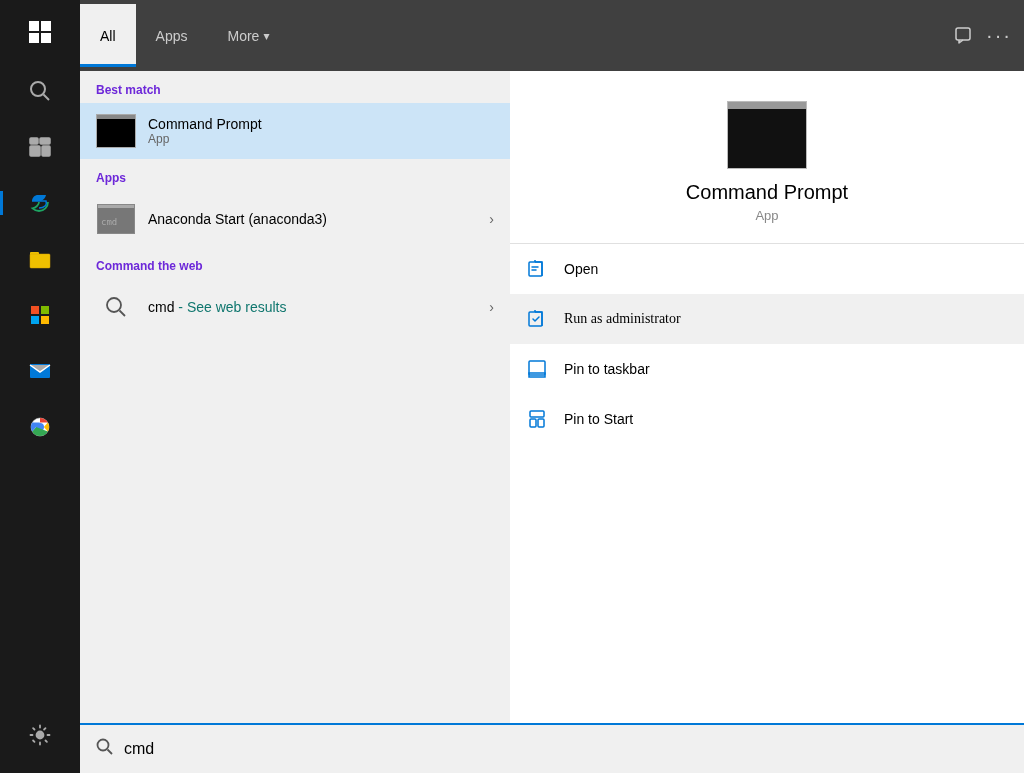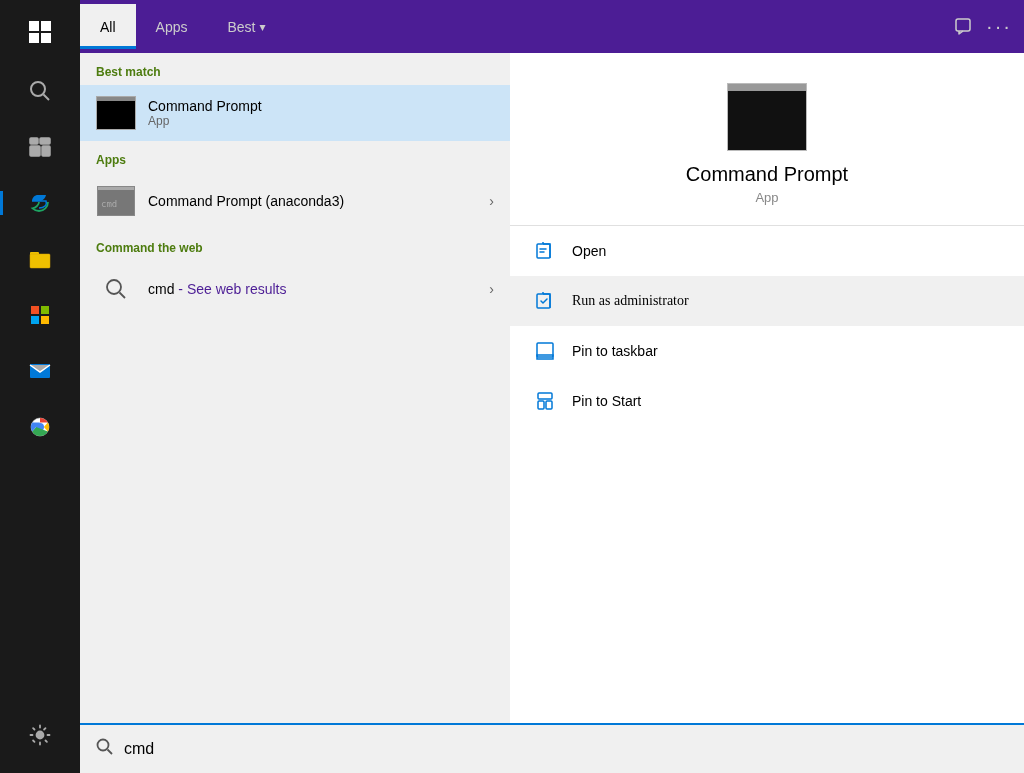--- a/index.html
+++ b/index.html
@@ -60,22 +60,22 @@
     
     .main-content {
       flex: 1;
       display: flex;
       flex-direction: column;
       height: 773px;
     }
 
     
     .topbar {
-      background: #4c1d95;
-      height: 53px;
+      background: #404040;
+      height: 71px;
       display: flex;
       align-items: flex-end;
       padding: 4px 0;
       position: relative;
     }
 
     .topbar-tabs {
       display: flex;
       align-items: flex-end;
       height: 100%;
@@ -137,21 +137,21 @@
       width: 430px;
       background: #f0f0f0;
       display: flex;
       flex-direction: column;
       overflow-y: auto;
     }
 
     .results-section-label {
       font-size: 12px;
       font-weight: 600;
-      color: #4d7c0f;
+      color: #6d28d9;
       padding: 12px 16px 6px 16px;
       text-transform: none;
     }
 
     .result-item {
       display: flex;
       align-items: center;
       padding: 8px 16px;
       cursor: pointer;
       position: relative;
@@ -261,21 +261,21 @@
 
     
     .action-list {
       display: flex;
       flex-direction: column;
     }
 
     .action-item {
       display: flex;
       align-items: center;
-      padding: 14px 24px;
+      padding: 14px 16px;
       cursor: pointer;
       gap: 16px;
       border-bottom: none;
     }
 
     .action-item.active-action {
       background: #f0f0f0;
       font-family: Liberation Serif, serif;
     }
 
@@ -417,21 +417,21 @@
 
   <div class="topbar">
     <div class="topbar-tabs">
       <div class="topbar-tab active">
         <span>All</span>
       </div>
       <div class="topbar-tab">
         <span>Apps</span>
       </div>
       <div class="topbar-tab">
-        <span>Best</span>
+        <span>More</span>
         <span class="more-arrow">▾</span>
       </div>
     </div>
     <div class="topbar-right">
       <div class="topbar-right-icon">
         <svg width="20" height="20" viewBox="0 0 20 20" fill="none">
           <rect x="2" y="2" width="14" height="12" rx="2" stroke="#ccc" stroke-width="1.5"></rect>
           <path d="M5 14v3l4-3" stroke="#ccc" stroke-width="1.5" stroke-linejoin="round"></path>
         </svg>
       </div>
@@ -464,38 +464,38 @@
         <div class="result-icon">
           <div class="anaconda-icon">
             <svg width="36" height="28" viewBox="0 0 36 28">
               <rect width="36" height="28" fill="#777"></rect>
               <rect x="0" y="0" width="36" height="3" fill="#aaa"></rect>
               <text x="3" y="20" fill="#aaa" font-size="9" font-family="monospace">cmd</text>
             </svg>
           </div>
         </div>
         <div class="result-text">
-          <div class="result-title">Command Prompt (anaconda3)</div>
+          <div class="result-title">Anaconda Start (anaconda3)</div>
         </div>
         <div class="result-arrow">›</div>
       </div>
 
       <div class="results-section-label">Command the web</div>
 
       <div class="result-item">
         <div class="result-icon">
           <svg width="22" height="22" viewBox="0 0 22 22" fill="none">
             <circle cx="9" cy="9" r="7" stroke="#555" stroke-width="1.8"></circle>
             <line x1="14.5" y1="14.5" x2="20" y2="20" stroke="#555" stroke-width="1.8"></line>
           </svg>
         </div>
         <div class="result-text">
           <div class="result-title">
             <span style="font-weight:500;">cmd</span>
-            <span style="color:#4c1d95;">- See web results</span>
+            <span style="color:#0f766e;">- See web results</span>
           </div>
         </div>
         <div class="result-arrow">›</div>
       </div>
     </div>
 
     <div class="detail-panel">
       <div class="detail-header">
 
         <div class="detail-app-icon" style="width:80px; height:68px; background:linear-gradient(to bottom, #999 0%, #999 7px, #111 7px); border:1px solid #bbb;">

